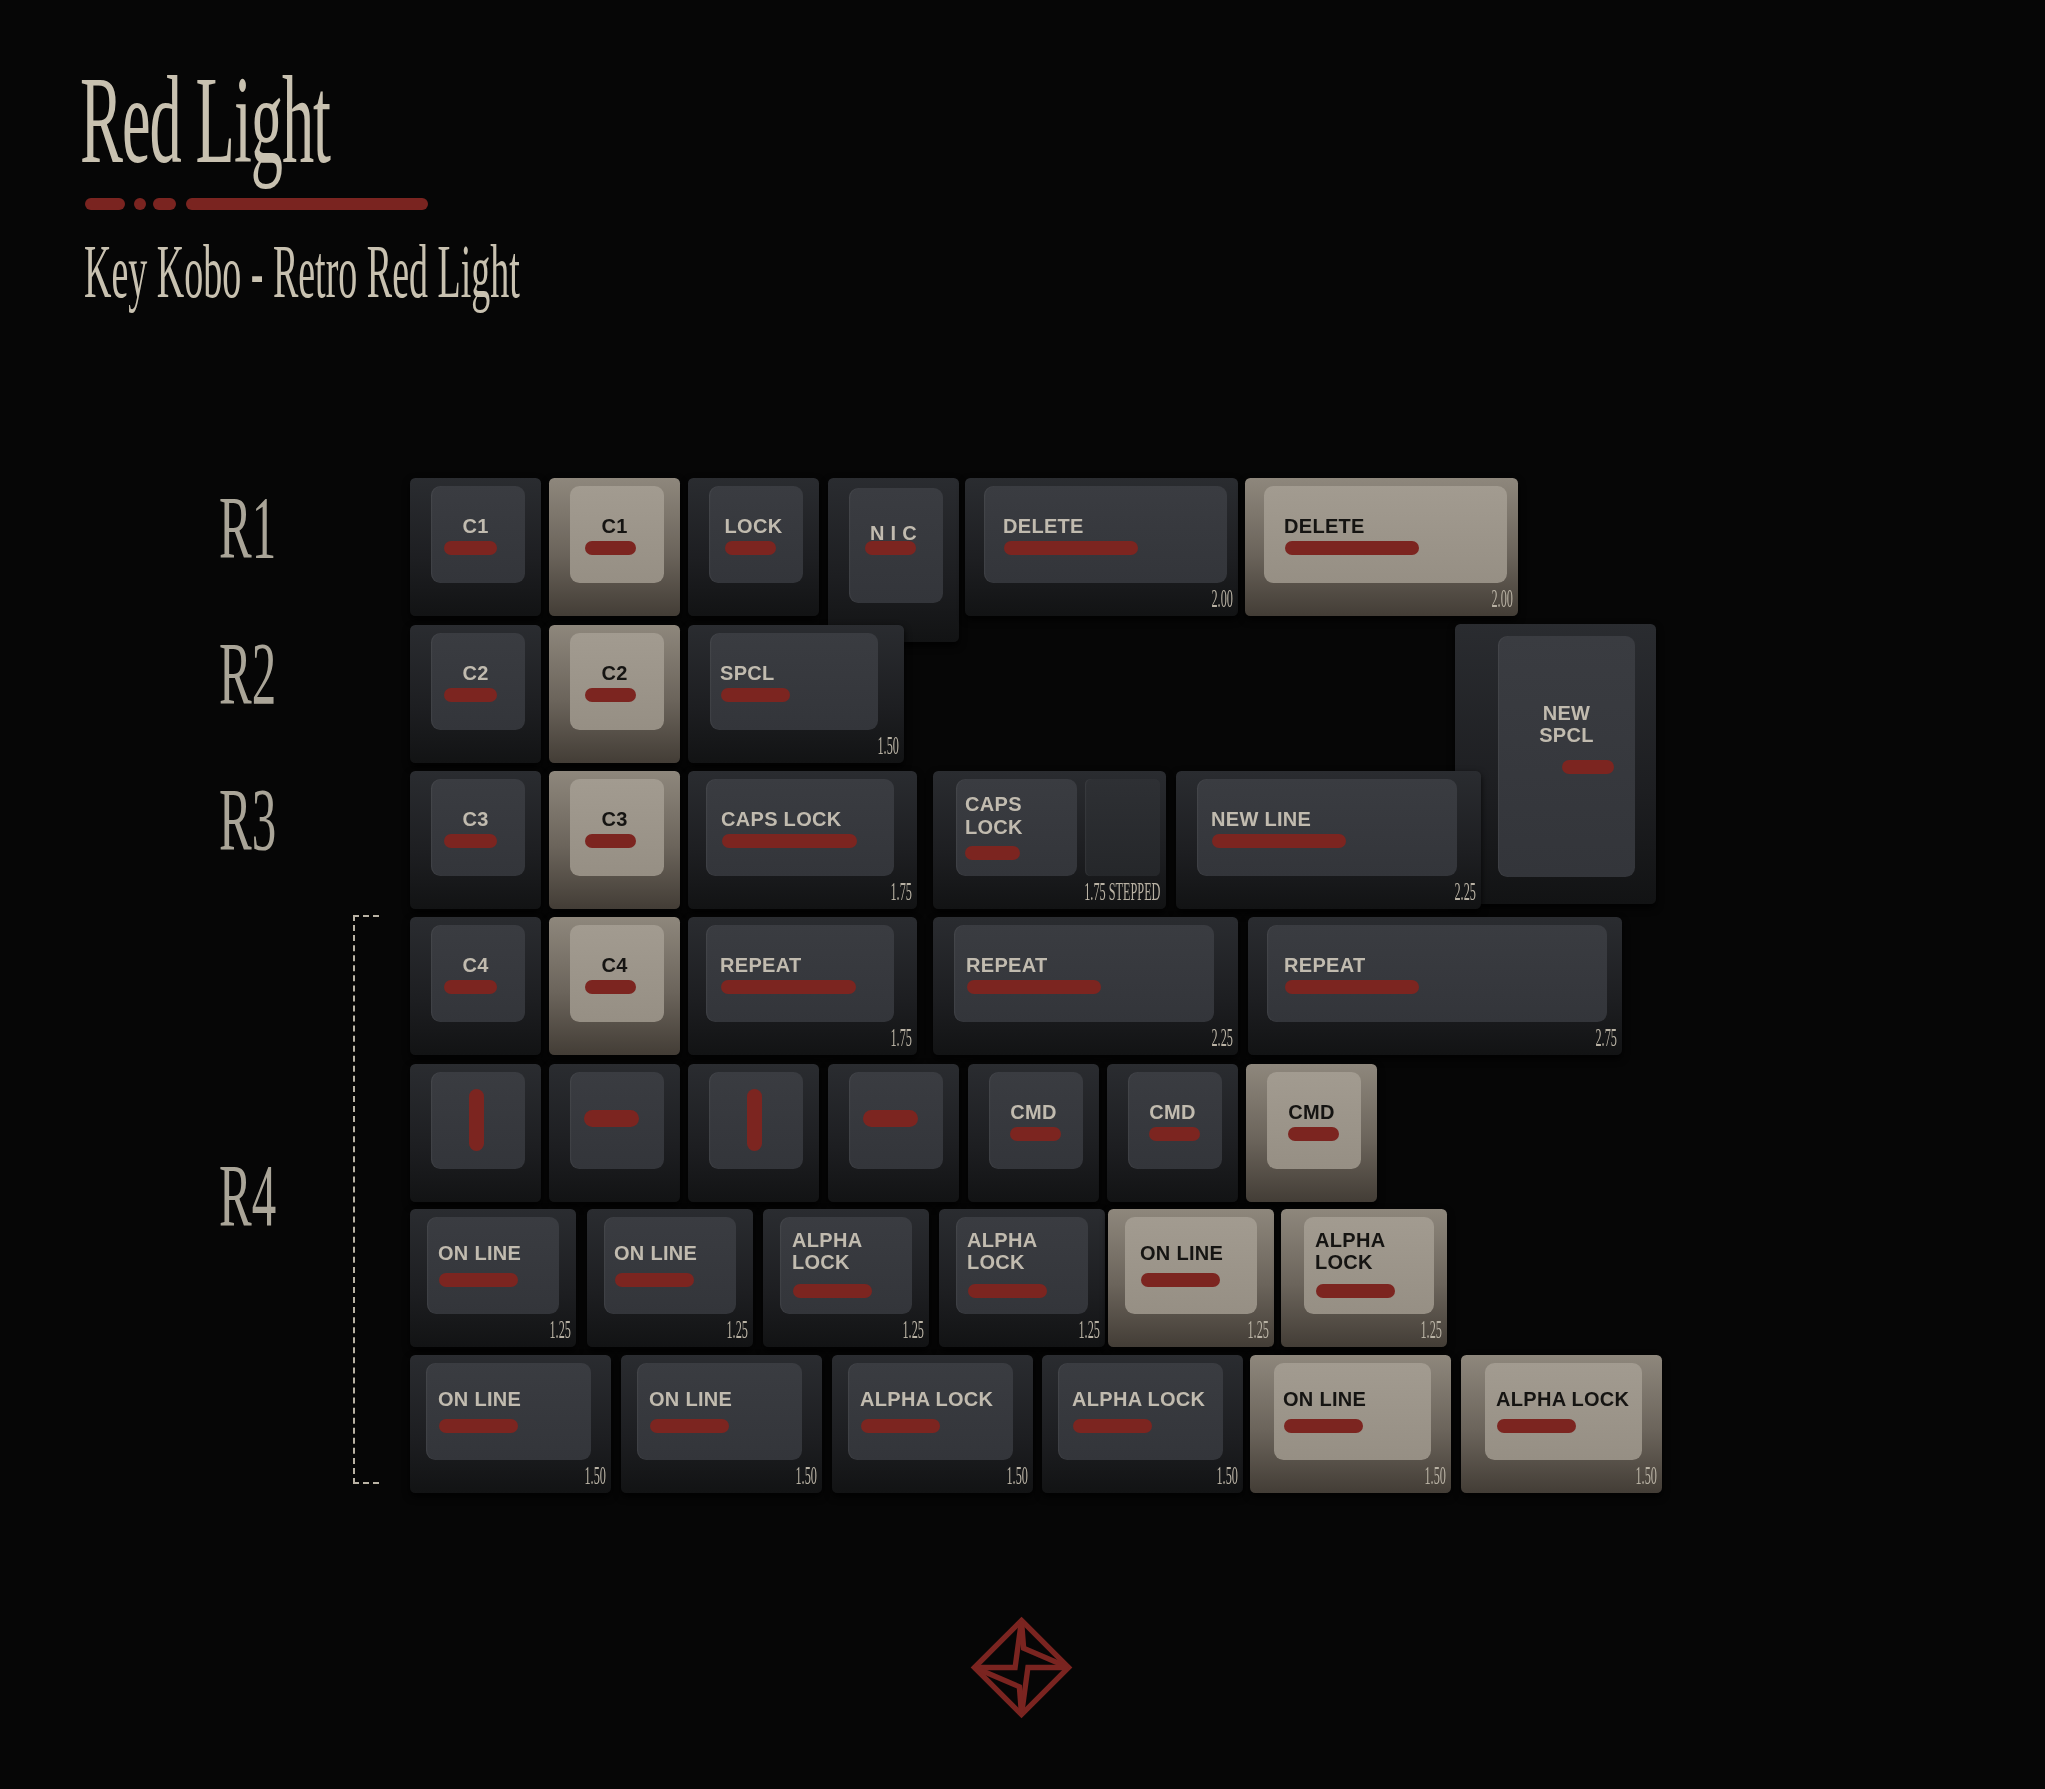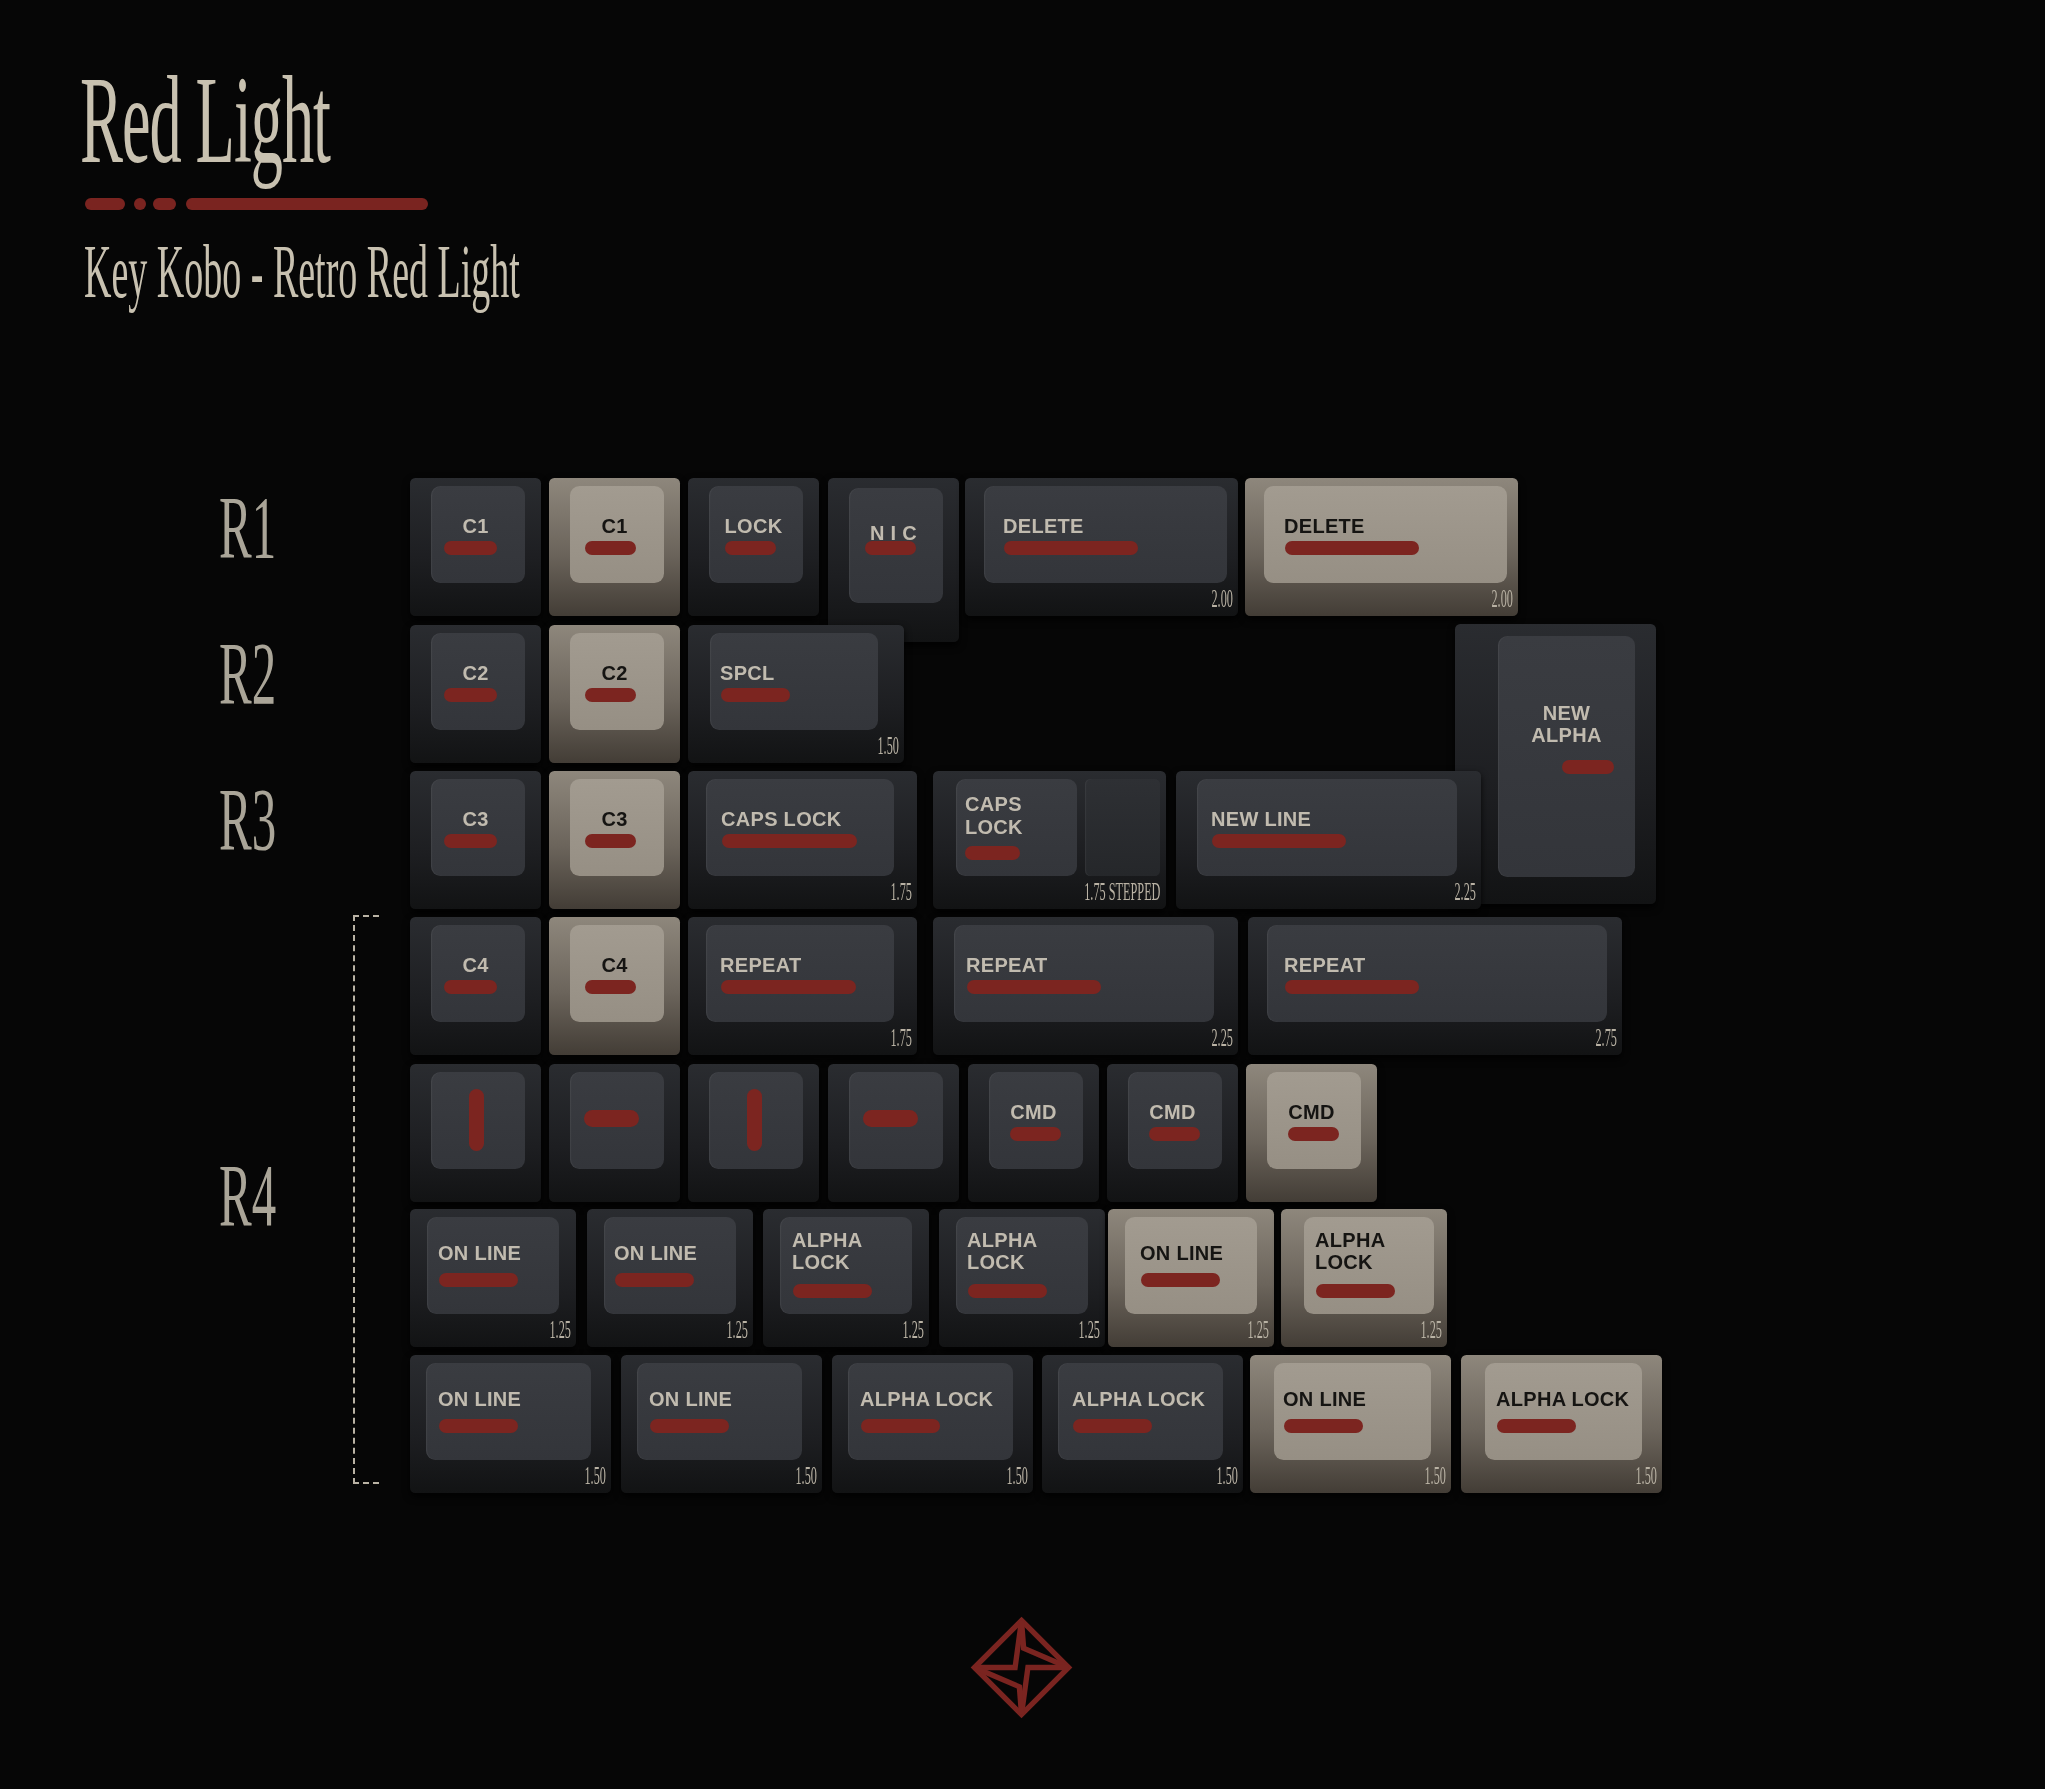--- a/index.html
+++ b/index.html
@@ -127,21 +127,21 @@
 <div class="key dark" style="left:688px;top:625px;width:202px;height:138px;padding-left:14px;">
   <div class="top" style="left:10%;right:12%;"></div>
   <div class="legend" style="left:32px;">SPCL</div>
   <div class="bar" style="left:33px;top:63px;width:69px;"></div>
   <div class="size">1.50</div>
 </div>
 
 <div class="key dark" style="left:1455px;top:624px;width:201px;height:280px;">
   <div class="top" style="left:43px;top:11.7px;right:21px;bottom:27px;"></div>
   <div class="legend center" style="left:43px;right:21px;top:78px;">NEW
-ALPHA</div>
+SPCL</div>
   <div class="bar" style="left:107px;top:136px;width:52px;"></div>
 </div>
 
 <div class="key dark narrow" style="left:410px;top:771px;width:131px;height:138px;">
   <div class="top"></div>
   <div class="legend center">C3</div>
   <div class="bar" style="left:34px;top:63px;width:53px;"></div>
 </div>
 <div class="key light narrow" style="left:549px;top:771px;width:131px;height:138px;">
   <div class="top"></div>

